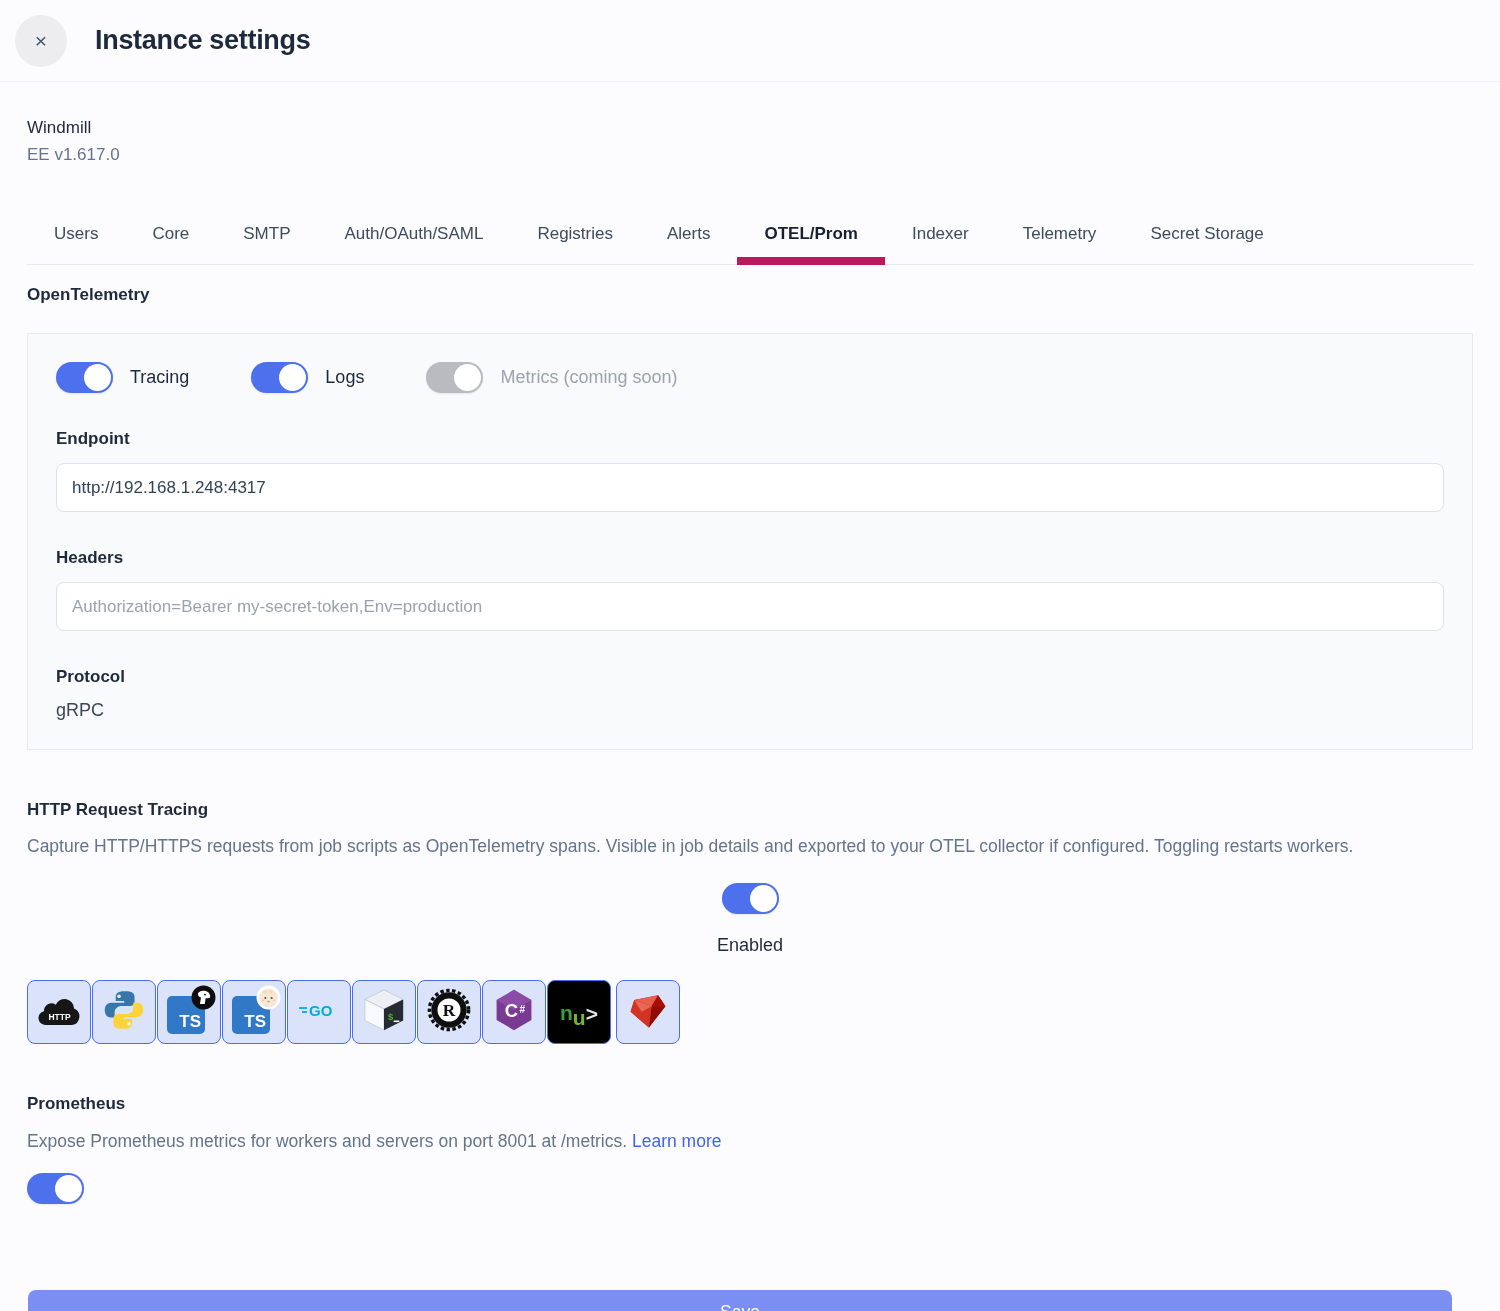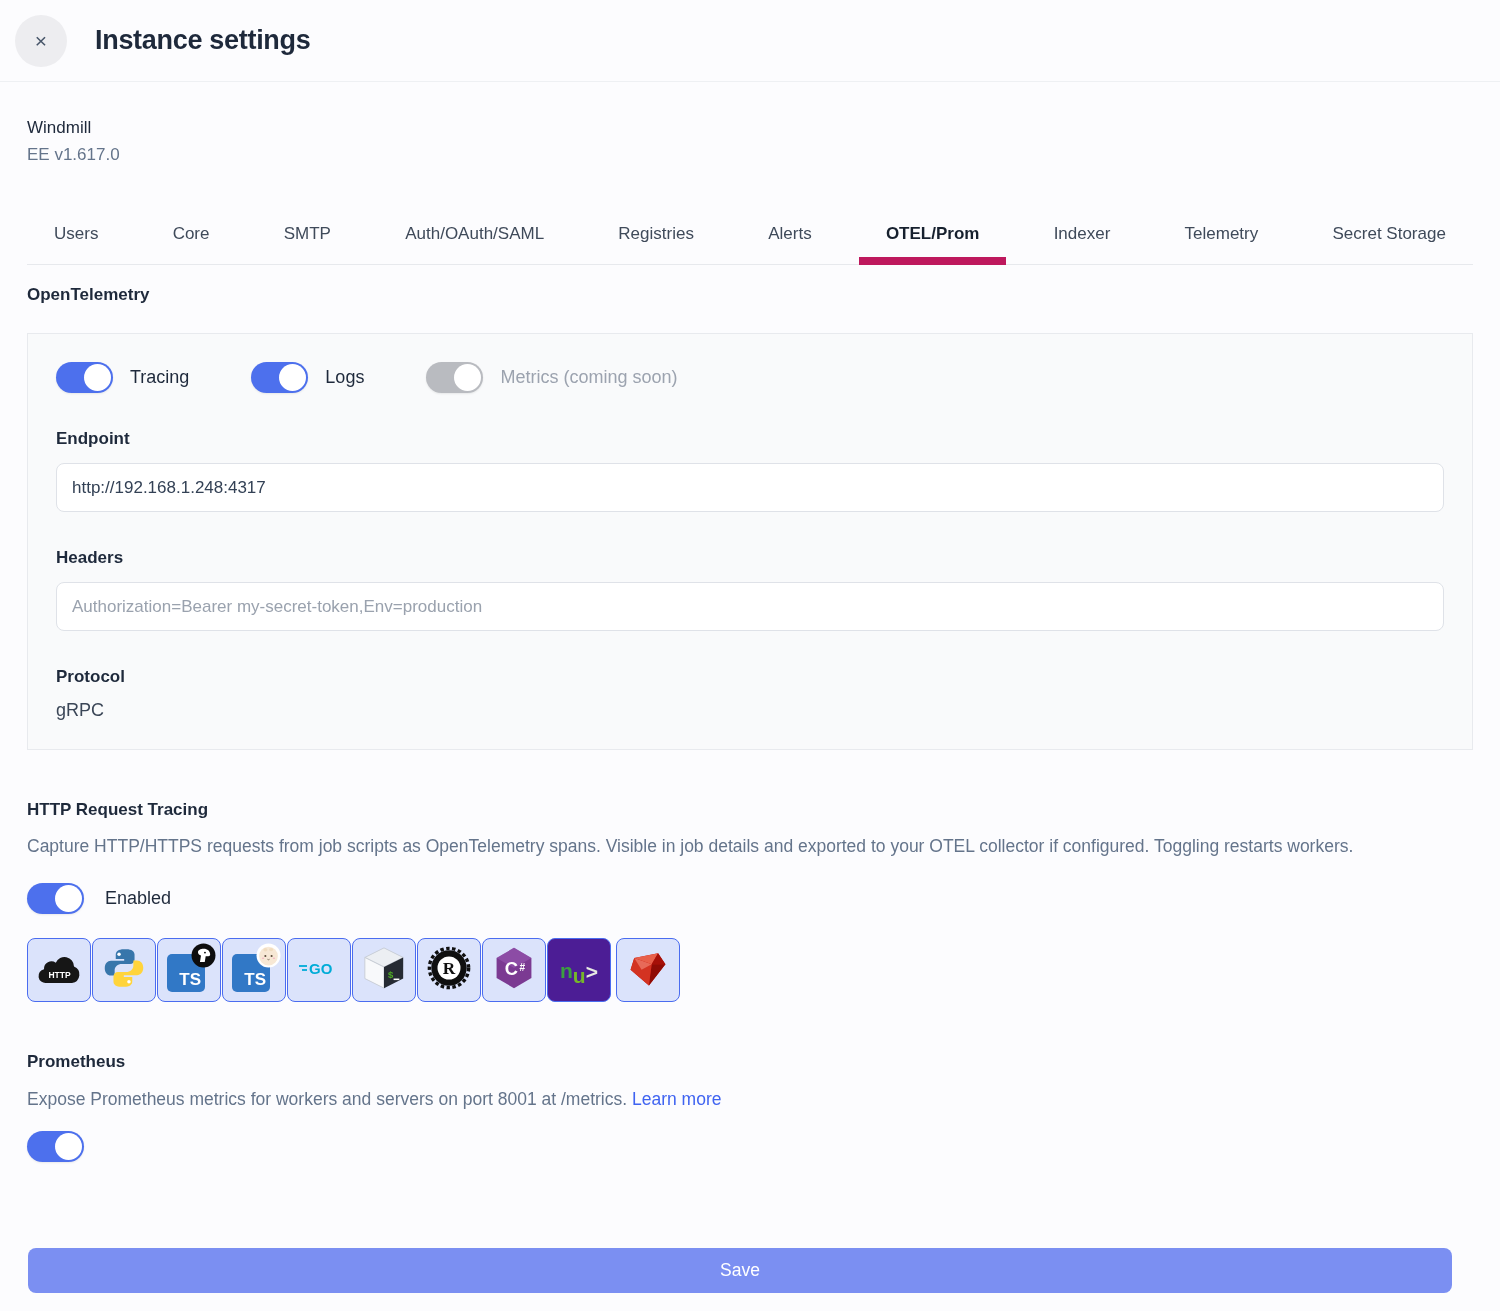--- a/index.html
+++ b/index.html
@@ -11,21 +11,21 @@
                font-size:21px; color:#475569; cursor:pointer; flex:0 0 auto; }
   .page-title { font-size:27px; font-weight:bold; letter-spacing:-0.3px; }
 
   .content { padding:0 27px; }
 
   
   .app-name { margin-top:36px; font-size:17px; color:#1e293b; }
   .app-version { margin-top:7px; font-size:17px; color:#64748b; }
 
   
-  .tabs { margin-top:46px; display:flex; border-bottom:1px solid #e7e9ed;justify-content:space-between; }
+  .tabs { margin-top:46px; display:flex; border-bottom:1px solid #e7e9ed; }
   .tab { padding:13px 27px; font-size:17px; color:#3f4a5a; cursor:pointer; white-space:nowrap; }
   .tab.active { font-weight:bold; color:#16202e; border-bottom:8px solid #be185d; margin-bottom:-1px; }
 
   
   .section-heading { margin-top:20px; font-size:17px; font-weight:bold; }
   .card { margin-top:28px; background:#f9fafb; border:1px solid #e8eaee; border-radius:0; padding:28px; }
 
   .toggle-row { display:flex; align-items:center; gap:62px; }
   .toggle-item { display:flex; align-items:center; gap:17px; }
   .toggle { width:57px; height:31px; border-radius:16px; background:#c2c4c9; position:relative; cursor:pointer; flex:0 0 auto;
@@ -38,26 +38,26 @@
 
   .field-label { margin-top:36px; font-size:17px; font-weight:bold; }
   .text-input { margin-top:14px; width:100%; height:49px; background:#fff; border:1px solid #dfe2e8; border-radius:8px;
                 padding:0 15px; font-size:17px; color:#334155; font-family:inherit; outline:none; }
   .text-input::placeholder { color:#9aa2ae; }
   .field-value { margin-top:13px; font-size:18px; color:#3b4657; }
 
   
   .block-heading { margin-top:50px; font-size:17px; font-weight:bold; }
   .block-desc { margin-top:13px; font-size:17.5px; line-height:27px; color:#64748b; max-width:1420px; }
-  .enable-row { margin-top:23px; display:flex; align-items:center; gap:21px; }
+  .enable-row { margin-top:23px; display:flex; align-items:center; gap:21px;flex-direction:column; }
 
   .lang-row { margin-top:24px; display:flex; gap:1px; align-items:center; }
   .lang-btn { width:64px; height:64px; border-radius:8px; background:#dbe3fb; border:1px solid #4a6cf0;
               display:flex; align-items:center; justify-content:center; position:relative; cursor:pointer; }
-  .lang-btn.unselected { background:#4c1d95; }
+  .lang-btn.unselected { background:#000000; }
   .lang-btn.gap-left { margin-left:4px; }
   .ts-wrap { position:relative; width:48px; height:48px; }
   .ts-tile { position:absolute; left:2px; bottom:2px; width:38px; height:38px; background:#3178c6; border-radius:5px;
              color:#fff; font-weight:bold; font-size:17px; display:flex; align-items:flex-end; justify-content:flex-end; padding:0 4px 2px 0; }
   .badge { position:absolute; top:-3px; right:-3px; width:25px; height:25px; }
   .nu-text { font-size:21px; font-weight:bold; line-height:1; }
   .nu-n { color:#3c9f40; }
   .nu-u { color:#76b72a; position:relative; top:5px; }
   .nu-gt { color:#e7e9e3; position:relative; top:1px; }
 

